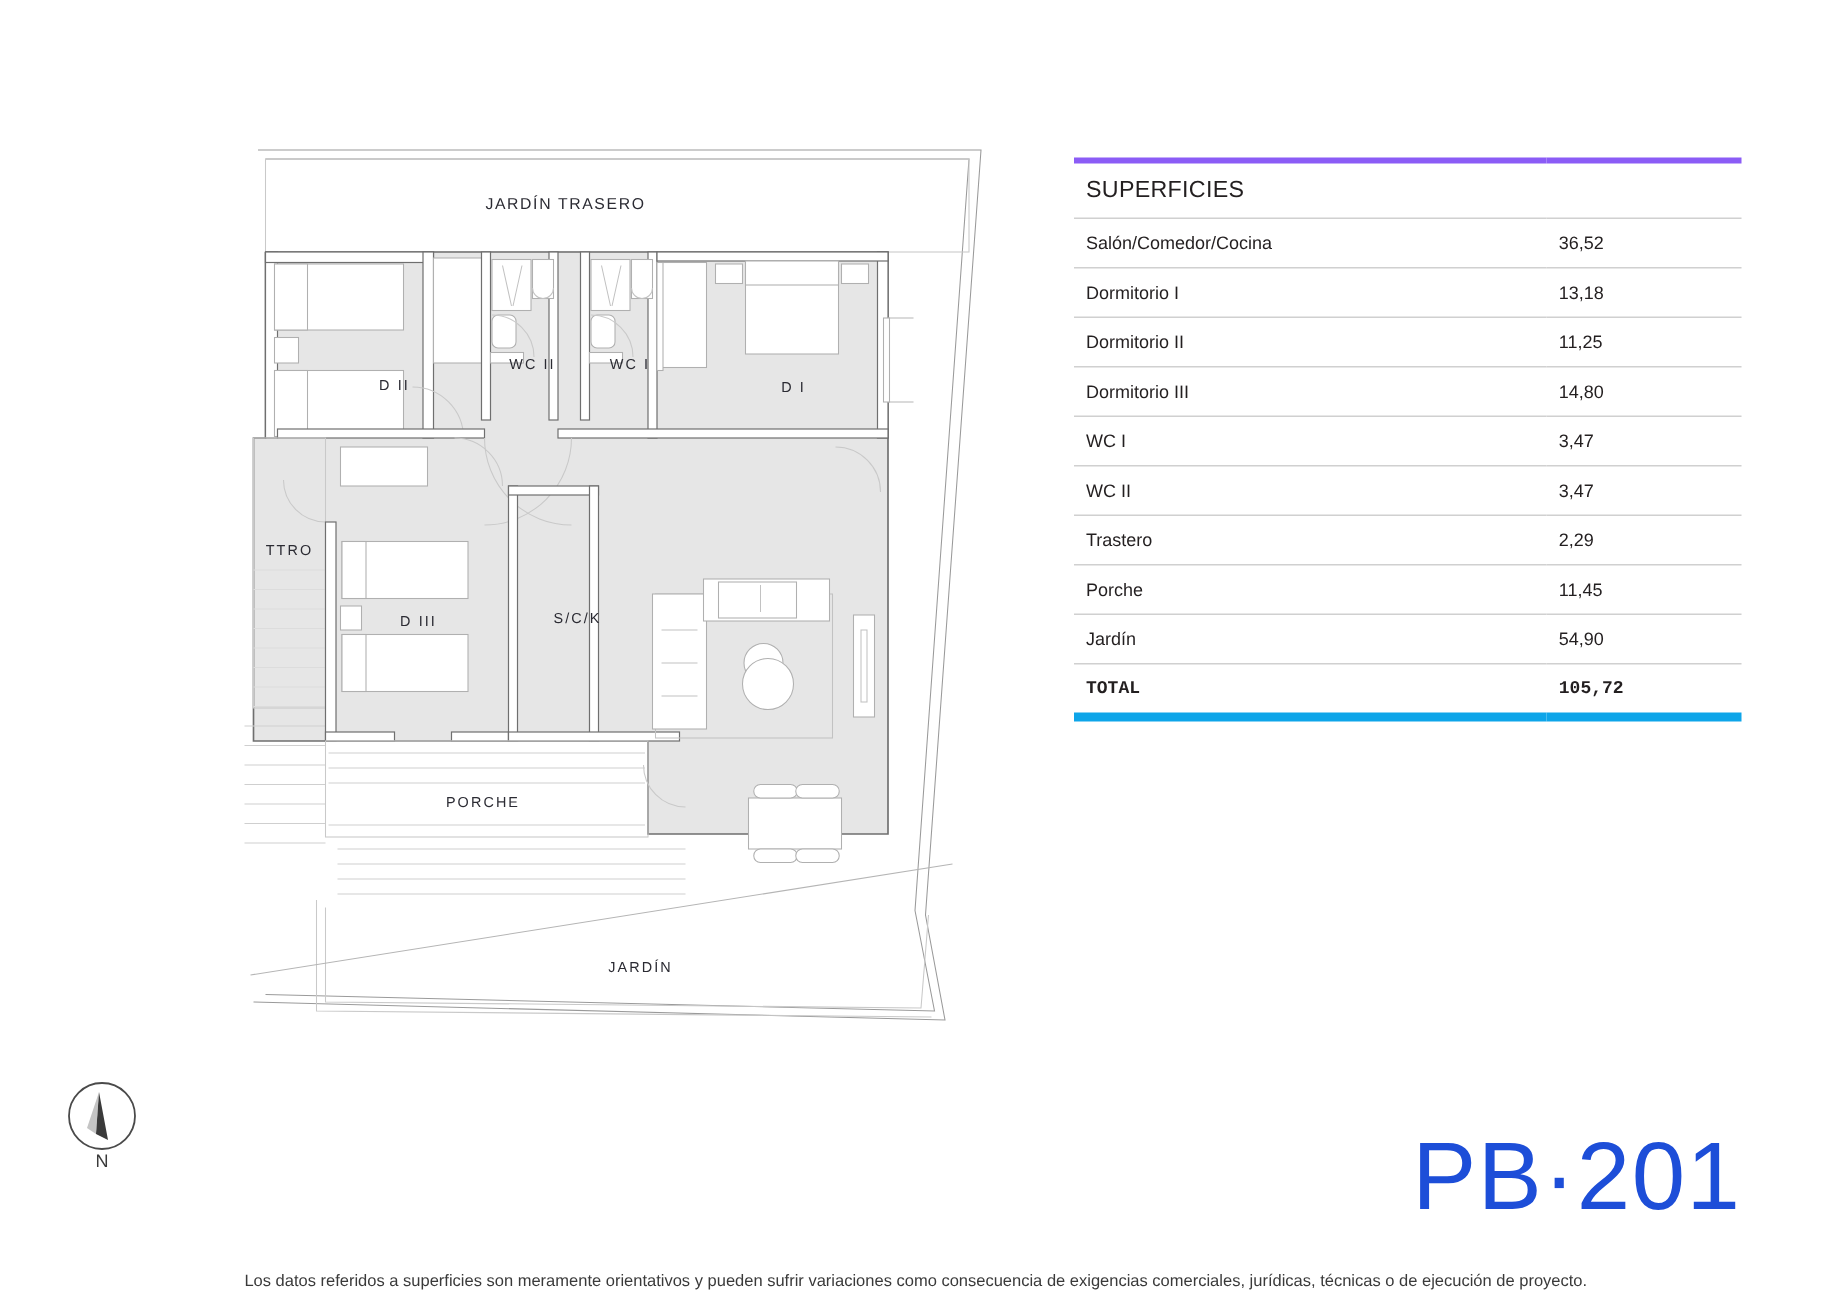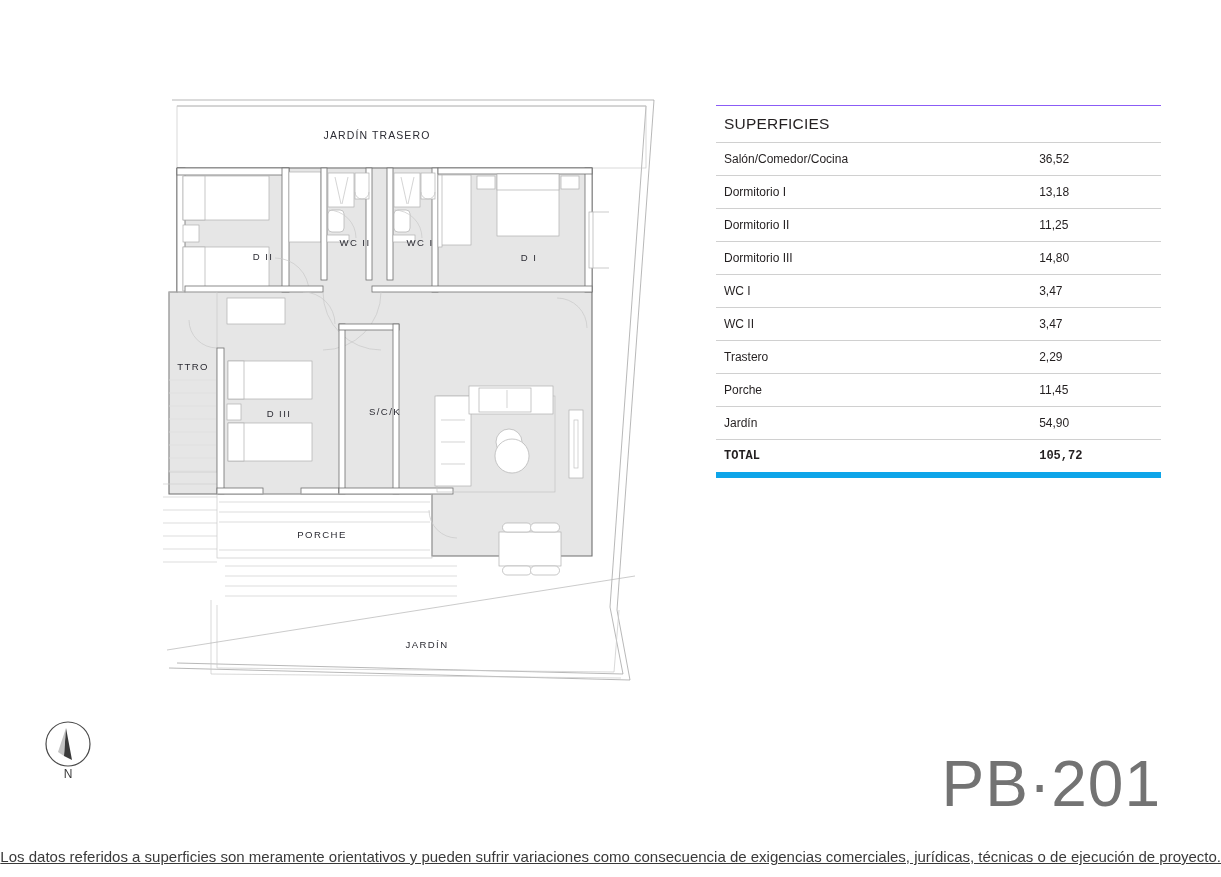--- a/index.html
+++ b/index.html
@@ -30,32 +30,32 @@
   #compass{position:absolute;left:38px;top:716px;width:64px;height:74px;}
 
   
   #surfaces{position:absolute;left:716px;top:105px;width:445px;}
   #surfaces table{border-collapse:collapse;width:100%;}
   #surfaces th,#surfaces td{
     font-size:12px;font-weight:normal;color:#231f20;
     padding:9px 2px 9px 8px;text-align:left;
     border-bottom:1px solid #d0d0d0;
   }
-  #surfaces thead th{border-top:1px solid #8b5cf6;}
+  #surfaces thead th{border-top:4px solid #8b5cf6;}
   #surfaces td.val,#surfaces th.val{padding-right:4px;}
   #surfaces tr.total td{font-weight:bold;border-bottom:6px solid #0ea5e9;font-family:Liberation Mono, monospace;}
   #surfaces thead th{font-size:15.5px;letter-spacing:0.2px;}
 
   
   #plan-code{position:absolute;right:60px;top:752px;
-    font-size:64px;letter-spacing:1px;color:#737373;line-height:1;}
-
-  
-  #disclaimer{position:absolute;left:0;right:0;top:848px;text-align:right;
-    font-size:15px;color:#3a3a3a;text-decoration:underline;}
+    font-size:64px;letter-spacing:1px;color:#1d4ed8;line-height:1;}
+
+  
+  #disclaimer{position:absolute;left:0;right:0;top:848px;text-align:center;
+    font-size:11px;color:#3a3a3a;}
 </style>
 </head>
 <body>
 
 <div id="floorplan-panel">
 <svg id="floorplan-svg" width="700" height="640" viewBox="0 0 700 640">
 
   <g>
     <polyline class="plot" points="155,20 637,20 600,530 613,600 152,588"></polyline>
     <polyline class="plot" points="160,26 629,26 593,527 606,594 160,583"></polyline>

